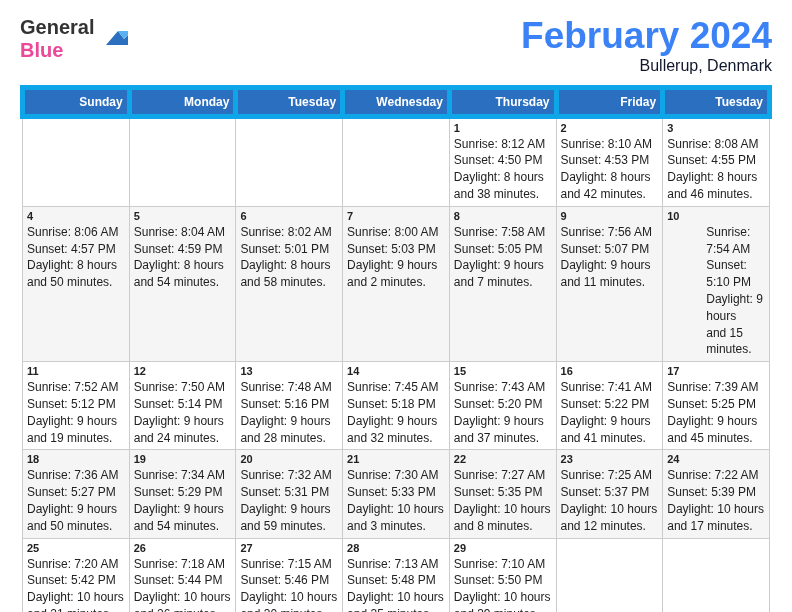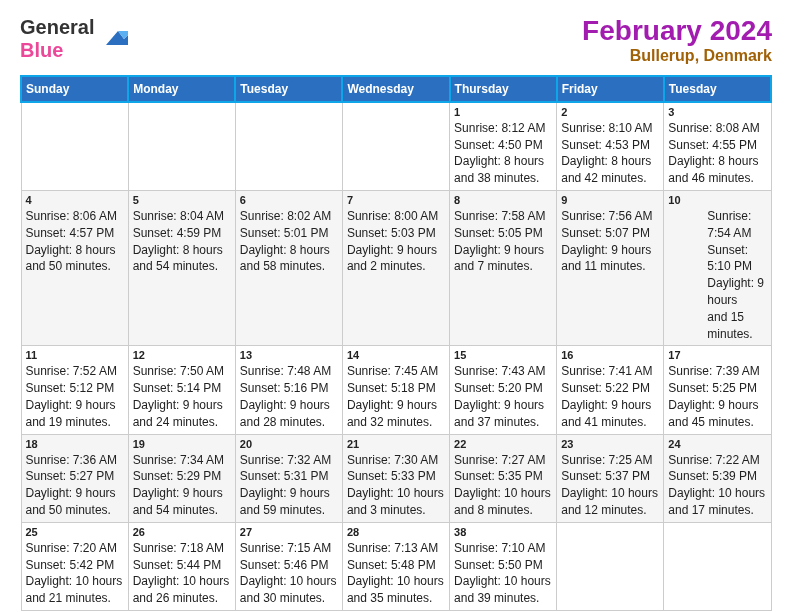--- a/index.html
+++ b/index.html
@@ -21,43 +21,43 @@
       margin-bottom: 10px;
     }
     .logo {
       display: flex;
       align-items: center;
     }
     .title-block {
       text-align: right;
     }
     .title-block h1 {
-      font-size: 28px;
+      font-size: 37px;
       font-weight: bold;
-      color: #a21caf;
+      color: #3b82f6;
       line-height: 1.1;
     }
     .title-block h2 {
       font-size: 16px;
-      color: #a16207;
-      font-weight: bold;
+      color: #0f172a;
+      font-weight: normal;
     }
     table {
       width: 100%;
       border-collapse: collapse;
       table-layout: fixed;
     }
     thead th {
       background-color: #2a6fc0;
       color: #fff;
       font-size: 12px;
       font-weight: bold;
       padding: 5px 4px;
-      text-align: left;
-      border: 2px solid #0ea5e9;
+      text-align: right;
+      border: 5px solid #0ea5e9;
     }
     tbody td {
       border: 1px solid #ccc;
       vertical-align: top;
       padding: 3px 4px;
       font-size: 10px;
       color: #222;
       height: 78px;
       background: #fff;
     }
@@ -321,21 +321,21 @@
 and 30 minutes.</div>
           </td>
           <td>
             <span class="day-num">28</span>
             <div class="day-info" style="white-space: pre-line;">Sunrise: 7:13 AM
 Sunset: 5:48 PM
 Daylight: 10 hours
 and 35 minutes.</div>
           </td>
           <td>
-            <span class="day-num">38</span>
+            <span class="day-num">29</span>
             <div class="day-info" style="white-space: pre-line;">Sunrise: 7:10 AM
 Sunset: 5:50 PM
 Daylight: 10 hours
 and 39 minutes.</div>
           </td>
           <td class="empty-cell"></td>
           <td class="empty-cell"></td>
         </tr>
       </tbody>
   </table>

